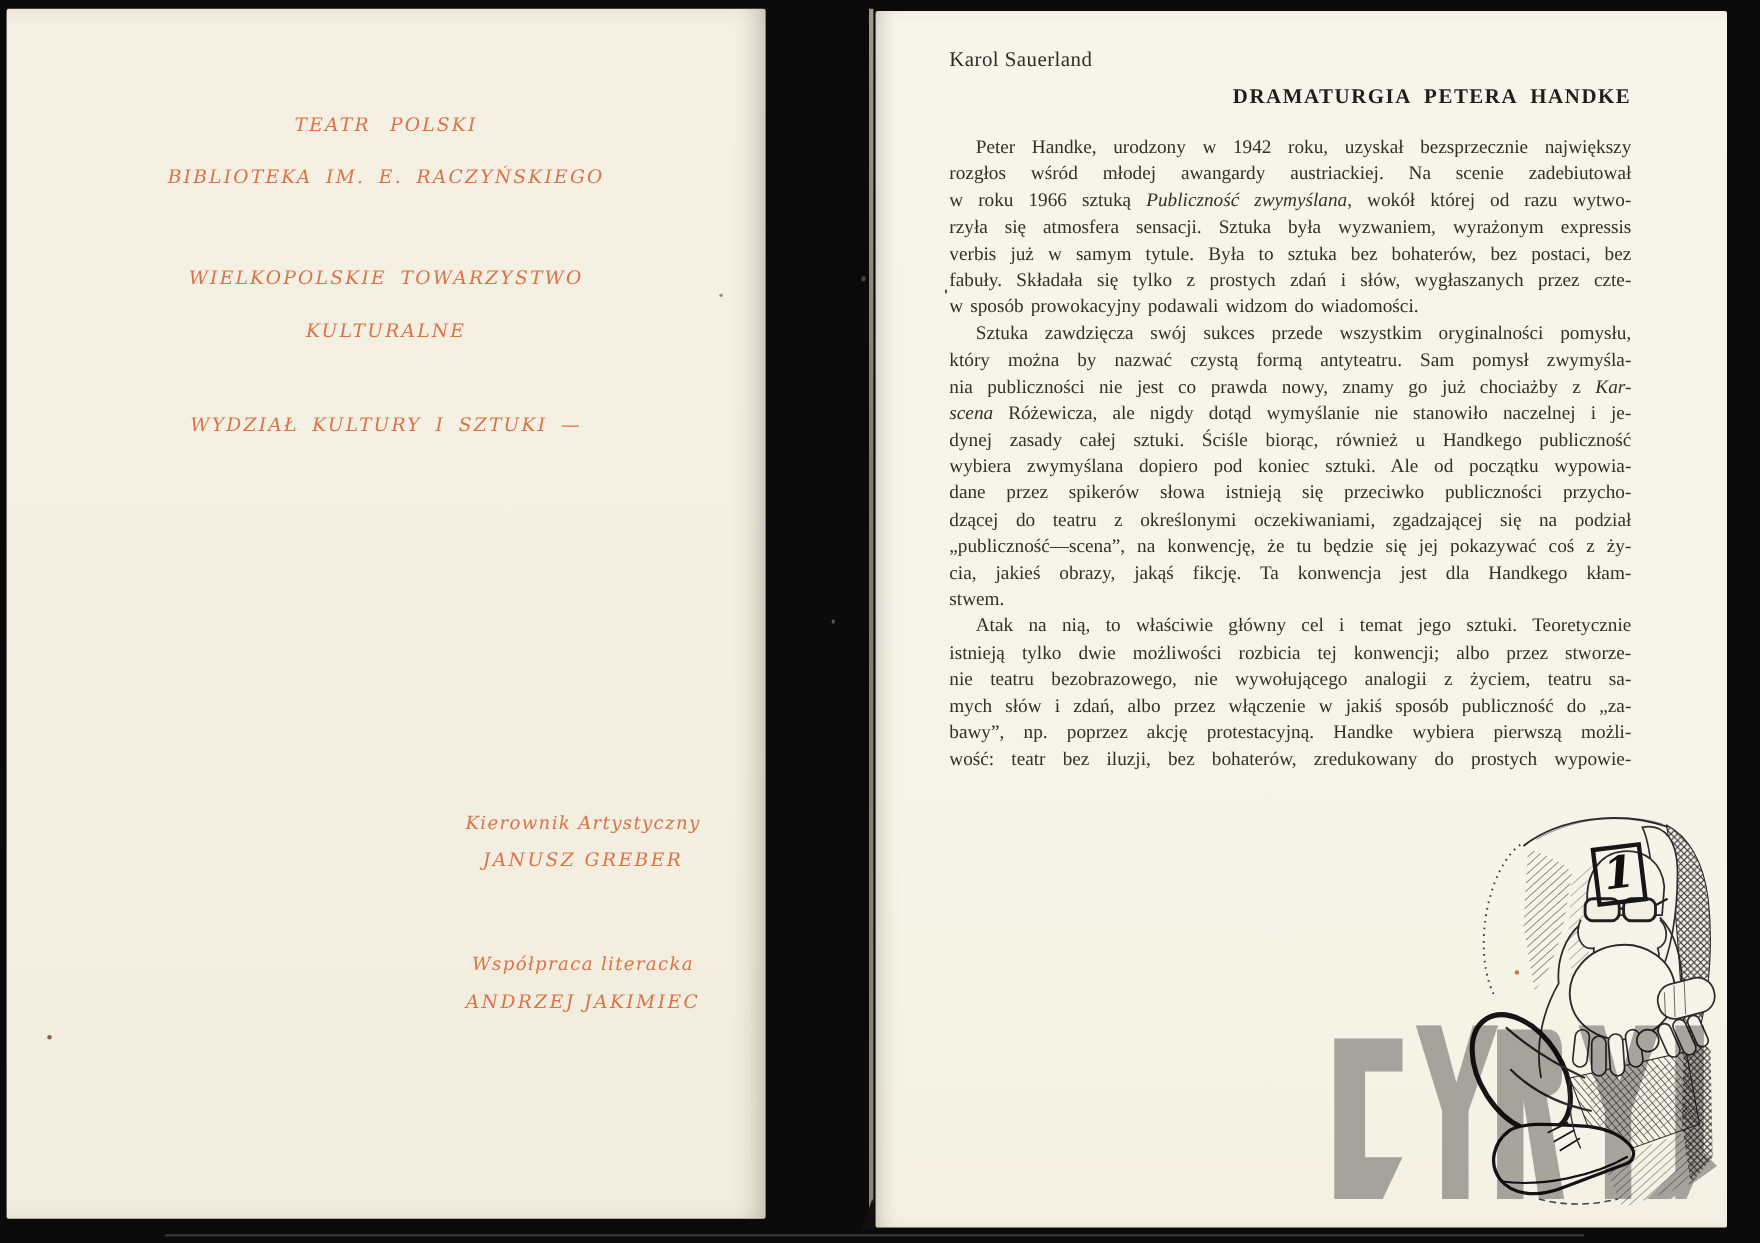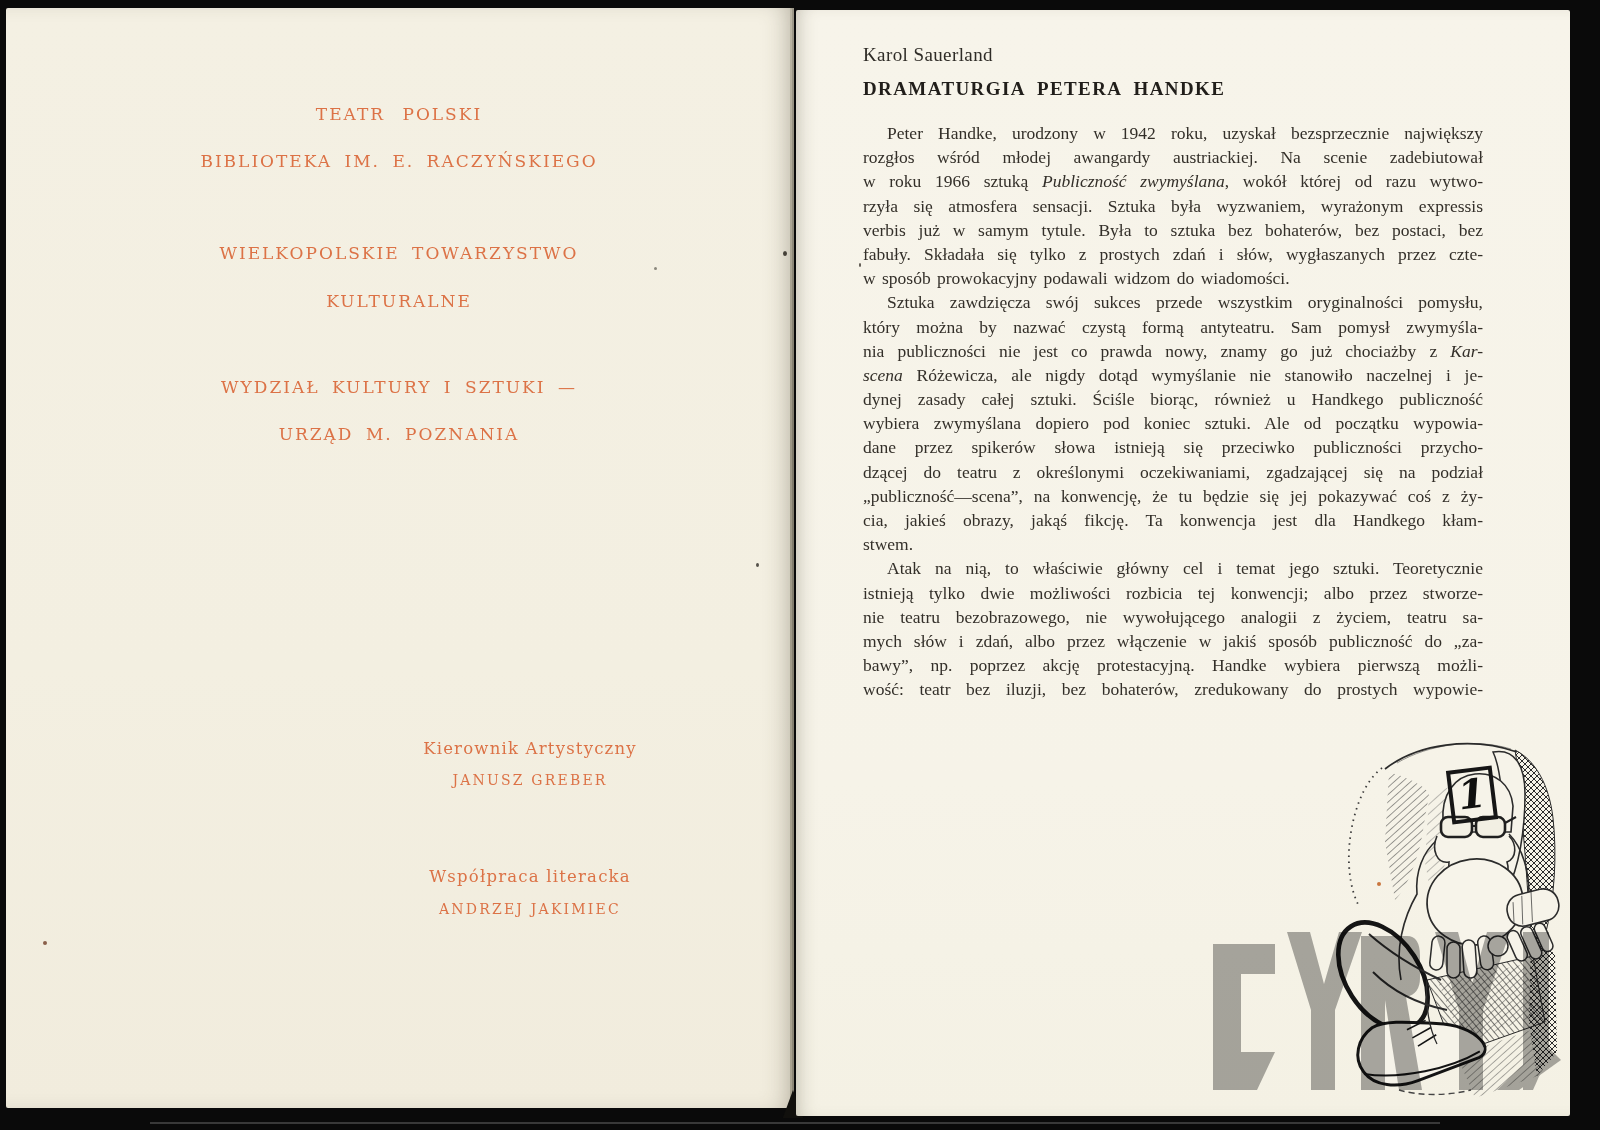--- a/index.html
+++ b/index.html
@@ -3,23 +3,24 @@
 <meta charset="utf-8">
 <style>
   html,body { margin:0; padding:0; background:#000; }
   .scan {
     position:relative; width:1600px; height:1130px;
     background:#0a0a0a; overflow:hidden;
     font-family:"Liberation Serif", serif;
   }
   .page { position:absolute; border-radius:2px; }
   .page-left {
-    left:6px; top:8px; width:786px; height:1100px;
+    left:6px; top:8px; width:690px; height:1100px;
     background:linear-gradient(180deg,#f4f0e3 0%,#f3efe1 60%,#f1ecdd 100%);
     box-shadow: inset -16px 0 26px -14px rgba(70,62,44,.40);
+    font-style: italic;
   }
   .page-right {
     left:796px; top:10px; width:774px; height:1106px;
     background:linear-gradient(180deg,#f7f4ea 0%,#f6f3e8 70%,#f4f1e4 100%);
     box-shadow: inset 12px 0 20px -12px rgba(70,62,44,.35);
   }
   .spine-line { position:absolute; left:790px; top:8px; width:4px; height:1104px;
     background:linear-gradient(180deg,#b8b2a0,#948e7c 40%,#a39d8a); opacity:.85; }
   .spine-wedge { position:absolute; left:776px; top:1090px; width:34px; height:28px;
     background:#11100d; clip-path:polygon(20% 100%,50% 0,80% 100%); }
@@ -32,28 +33,28 @@
     word-spacing:5px; white-space:nowrap; }
   .lp-t0 { top:96px;  word-spacing:10px; }
   .lp-t1 { top:143px; }
   .lp-t2 { top:235px; }
   .lp-t3 { top:283px; }
   .lp-t4 { top:369px; }
   .lp-t5 { top:416px; }
   .lp-credit { position:absolute; left:224px; width:600px; text-align:center;
     font-family:"DejaVu Serif", serif; white-space:nowrap; }
   .lp-role { font-size:16.5px; letter-spacing:1.2px; }
-  .lp-name { font-size:14px; letter-spacing:2.2px; }
+  .lp-name { font-size:17px; letter-spacing:2.2px; }
   .lp-c0 { top:731px; } .lp-c1 { top:764px; }
   .lp-c2 { top:859px; } .lp-c3 { top:893px; }
 
   
   .rp-author { position:absolute; left:67px; top:34px; font-size:19px;
     color:#2f2c27; letter-spacing:.4px;text-align:right; }
-  .rp-title { position:absolute; left:67px; top:68px; width:620px; text-align:left;
+  .rp-title { position:absolute; left:67px; top:68px; width:620px; text-align:right;
     font-weight:bold; font-size:19px; letter-spacing:1.4px; word-spacing:6px;
     color:#211e1a; }
   .rp-text { position:absolute; left:67px; top:111px; width:620px;
     font-size:17.5px; line-height:24.2px; color:#332f29; word-spacing:2px; }
   .tline { text-align:justify; text-align-last:justify; height:24.2px; overflow:hidden; }
   .tline.ragged { text-align-last:left; }
   .it { font-style:italic; }
   .para .tline:first-child { text-indent:24px; }
 
   
@@ -75,21 +76,20 @@
 <body>
 
 <div class="scan">
 
   <div class="page page-left">
     <div class="lp-line lp-t0" style="color:#dc7246">TEATR POLSKI</div>
     <div class="lp-line lp-t1" style="color:#dc7246">BIBLIOTEKA IM. E. RACZYŃSKIEGO</div>
     <div class="lp-line lp-t2" style="color:#dc7246">WIELKOPOLSKIE TOWARZYSTWO</div>
     <div class="lp-line lp-t3" style="color:#dc7246">KULTURALNE</div>
     <div class="lp-line lp-t4" style="color:#dc7246">WYDZIAŁ KULTURY I SZTUKI —</div>
-    <div class="lp-line lp-t5" style="color:#dc7246">URZĄD M. POZNANIA</div>
     <div class="lp-credit lp-role lp-c0" style="color:#dc7246">Kierownik Artystyczny</div>
     <div class="lp-credit lp-name lp-c1" style="color:#dc7246">JANUSZ GREBER</div>
     <div class="lp-credit lp-role lp-c2" style="color:#dc7246">Współpraca literacka</div>
     <div class="lp-credit lp-name lp-c3" style="color:#dc7246">ANDRZEJ JAKIMIEC</div>
   </div>
 
   <div class="spine-line"></div>
   <div class="spine-wedge"></div>
 
   <div class="page page-right">

